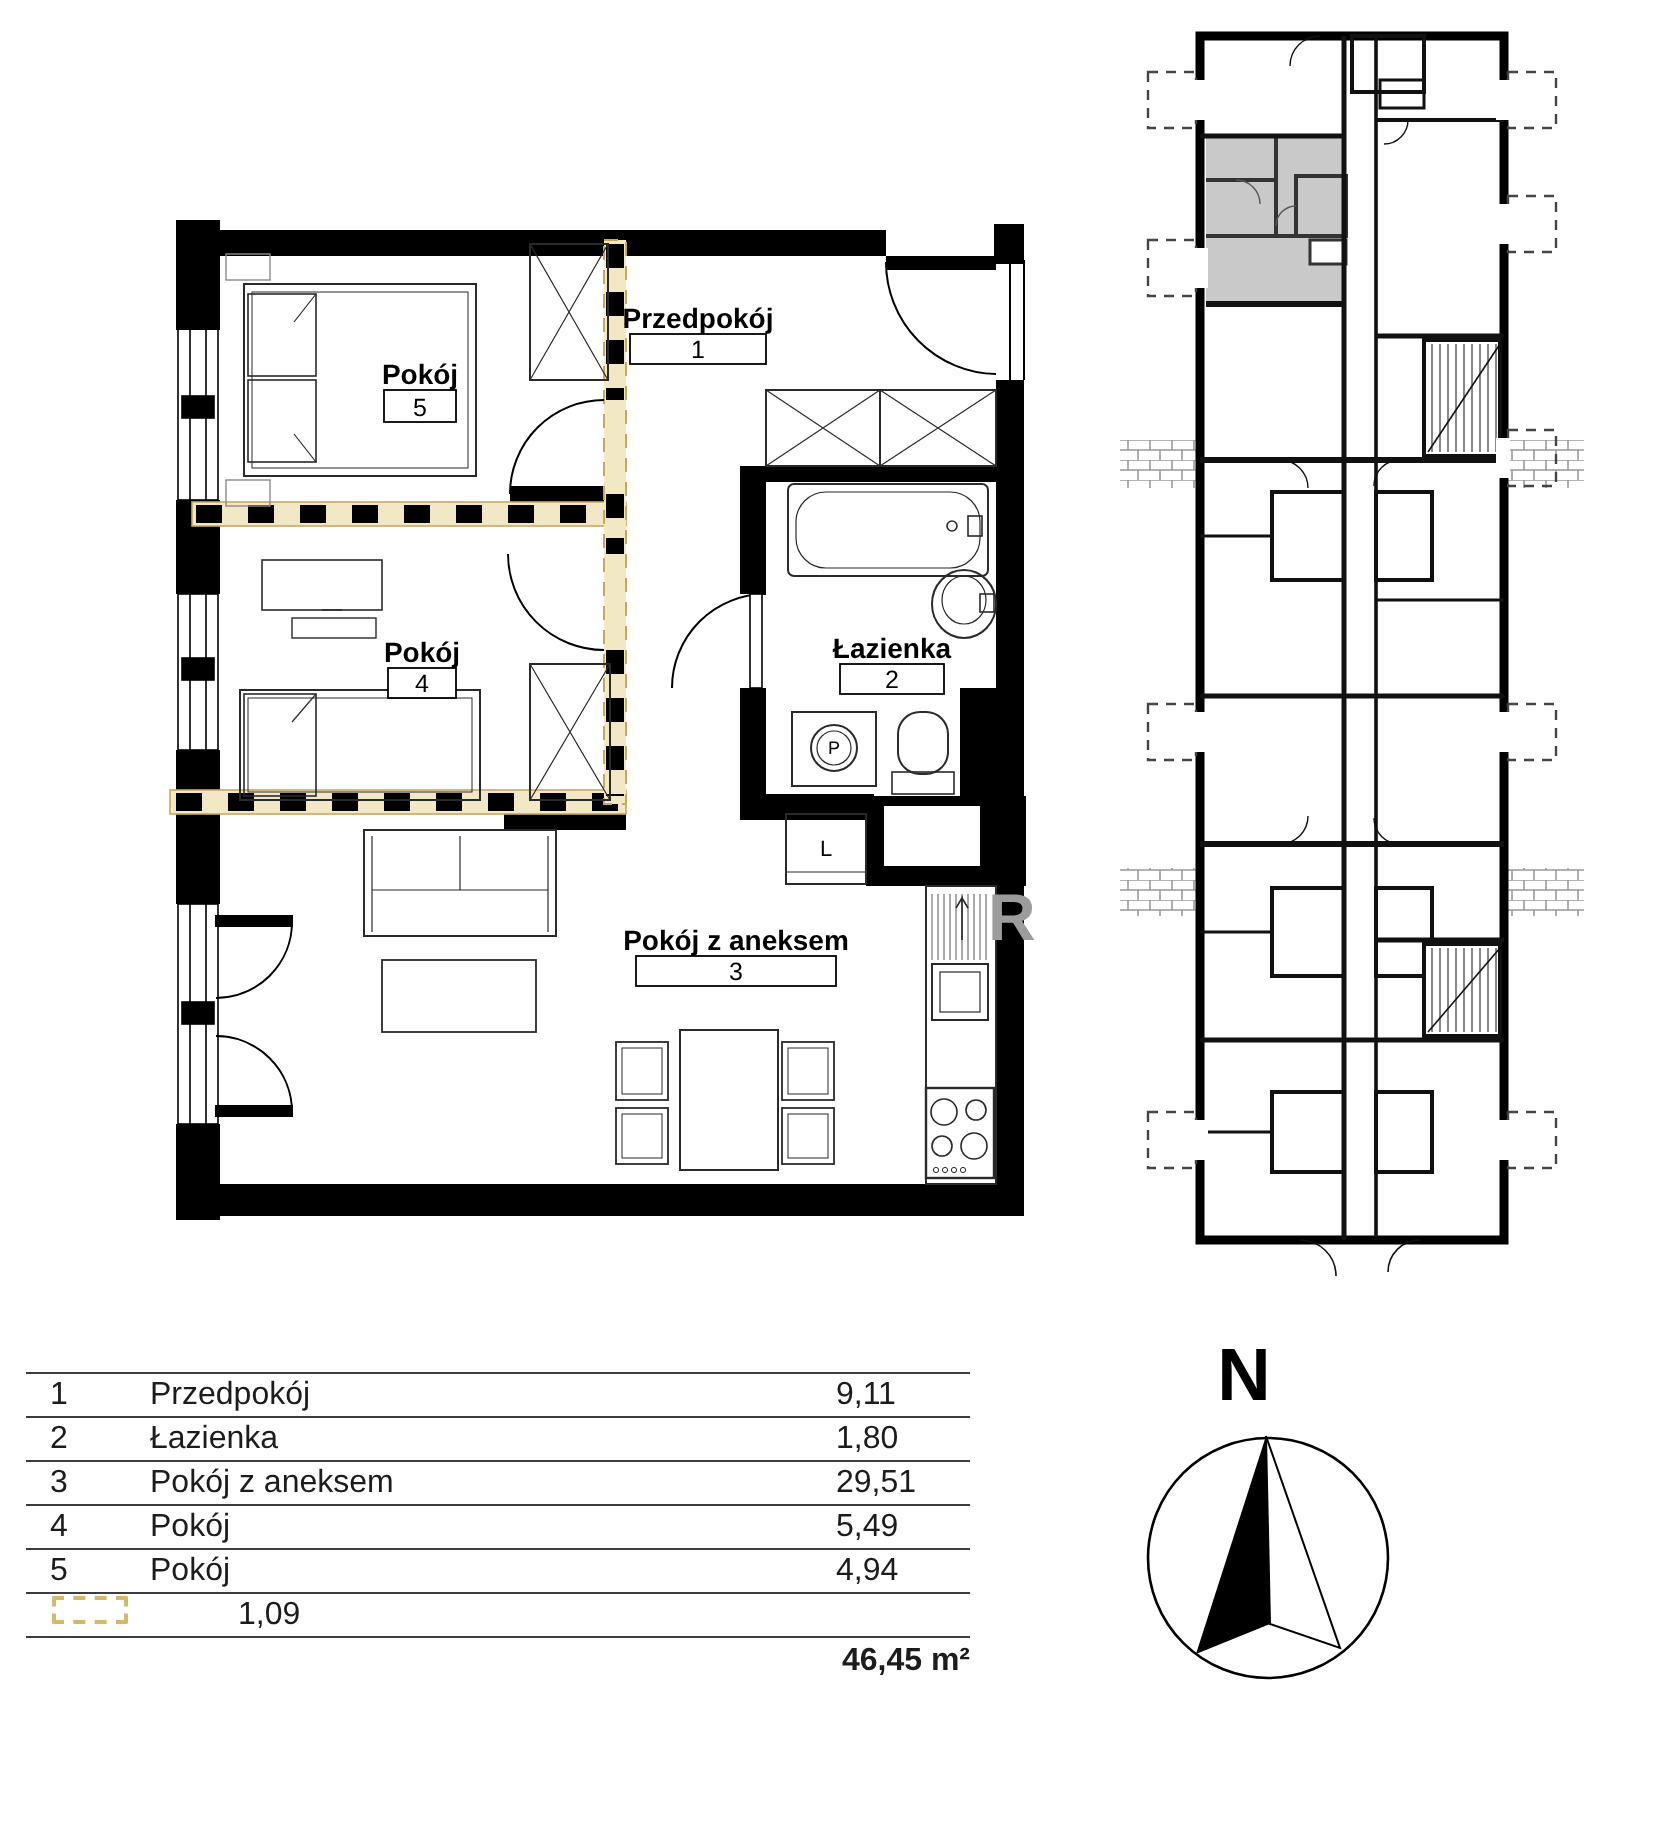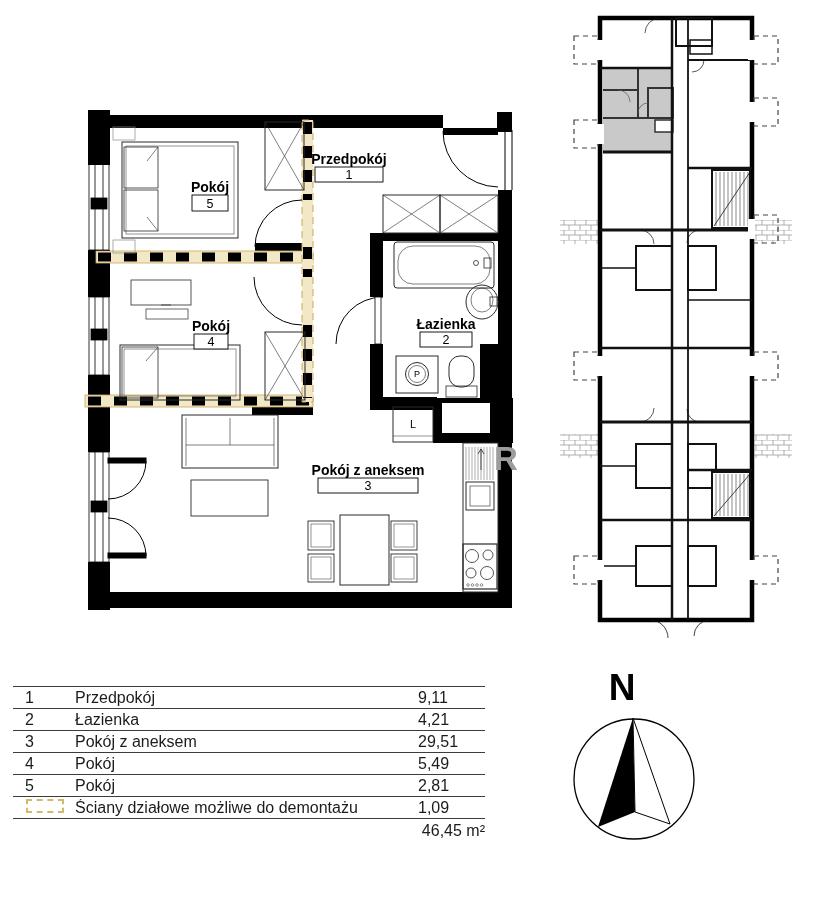--- a/index.html
+++ b/index.html
@@ -15,21 +15,21 @@
   .north-lbl{font-size:37px;font-weight:bold;text-anchor:middle;}
   
   .legend{position:absolute;left:13px;top:686px;width:472px;color:#1c1c1c;font-size:16px;}
   .lrow{display:flex;align-items:center;height:21px;border-bottom:1px solid #3c3c3c;}
   .lrow.first{border-top:1px solid #3c3c3c;}
   .cell{overflow:hidden;white-space:nowrap;}
   .cell.cnum{width:62px;padding-left:12px;box-sizing:border-box;}
   .cell.cname{flex:1;}
   .cell.carea{width:67px;text-align:left;margin-left:44px;}
   .trow{display:flex;align-items:center;height:24px;}
-  .trow .carea-total{margin-left:auto;font-weight:normal;text-align:center;}
+  .trow .carea-total{margin-left:auto;font-weight:bold;text-align:center;}
   .wall-icon{display:inline-block;width:34px;height:10px;border:2px dashed #d4b96a;
              border-radius:1px;margin-left:1px;}
 </style>
 </head>
 <body>
 
 <div class="page">
 
 <svg width="837" height="917" viewBox="0 0 837 917">
 
@@ -320,40 +320,39 @@
 
 <div class="legend">
   <div class="lrow first">
     <div class="cell cnum">1</div>
     <div class="cell cname">Przedpokój</div>
     <div class="cell carea">9,11</div>
   </div>
   <div class="lrow">
     <div class="cell cnum">2</div>
     <div class="cell cname">Łazienka</div>
-    <div class="cell carea">4,21</div>
+    <div class="cell carea">1,80</div>
   </div>
   <div class="lrow">
     <div class="cell cnum">3</div>
     <div class="cell cname">Pokój z aneksem</div>
     <div class="cell carea">29,51</div>
   </div>
   <div class="lrow">
     <div class="cell cnum">4</div>
     <div class="cell cname">Pokój</div>
     <div class="cell carea">5,49</div>
   </div>
   <div class="lrow">
     <div class="cell cnum">5</div>
     <div class="cell cname">Pokój</div>
-    <div class="cell carea">2,81</div>
+    <div class="cell carea">4,94</div>
   </div>
   <div class="lrow">
     <div class="cell cnum"><span class="wall-icon"></span></div>
-    <div class="cell cname">Ściany działowe możliwe do demontażu</div>
     <div class="cell carea">1,09</div>
   </div>
   <div class="trow">
     <div class="carea-total">46,45 m²</div>
   </div>
 </div>
 
 </div>
 
 </body></html>

